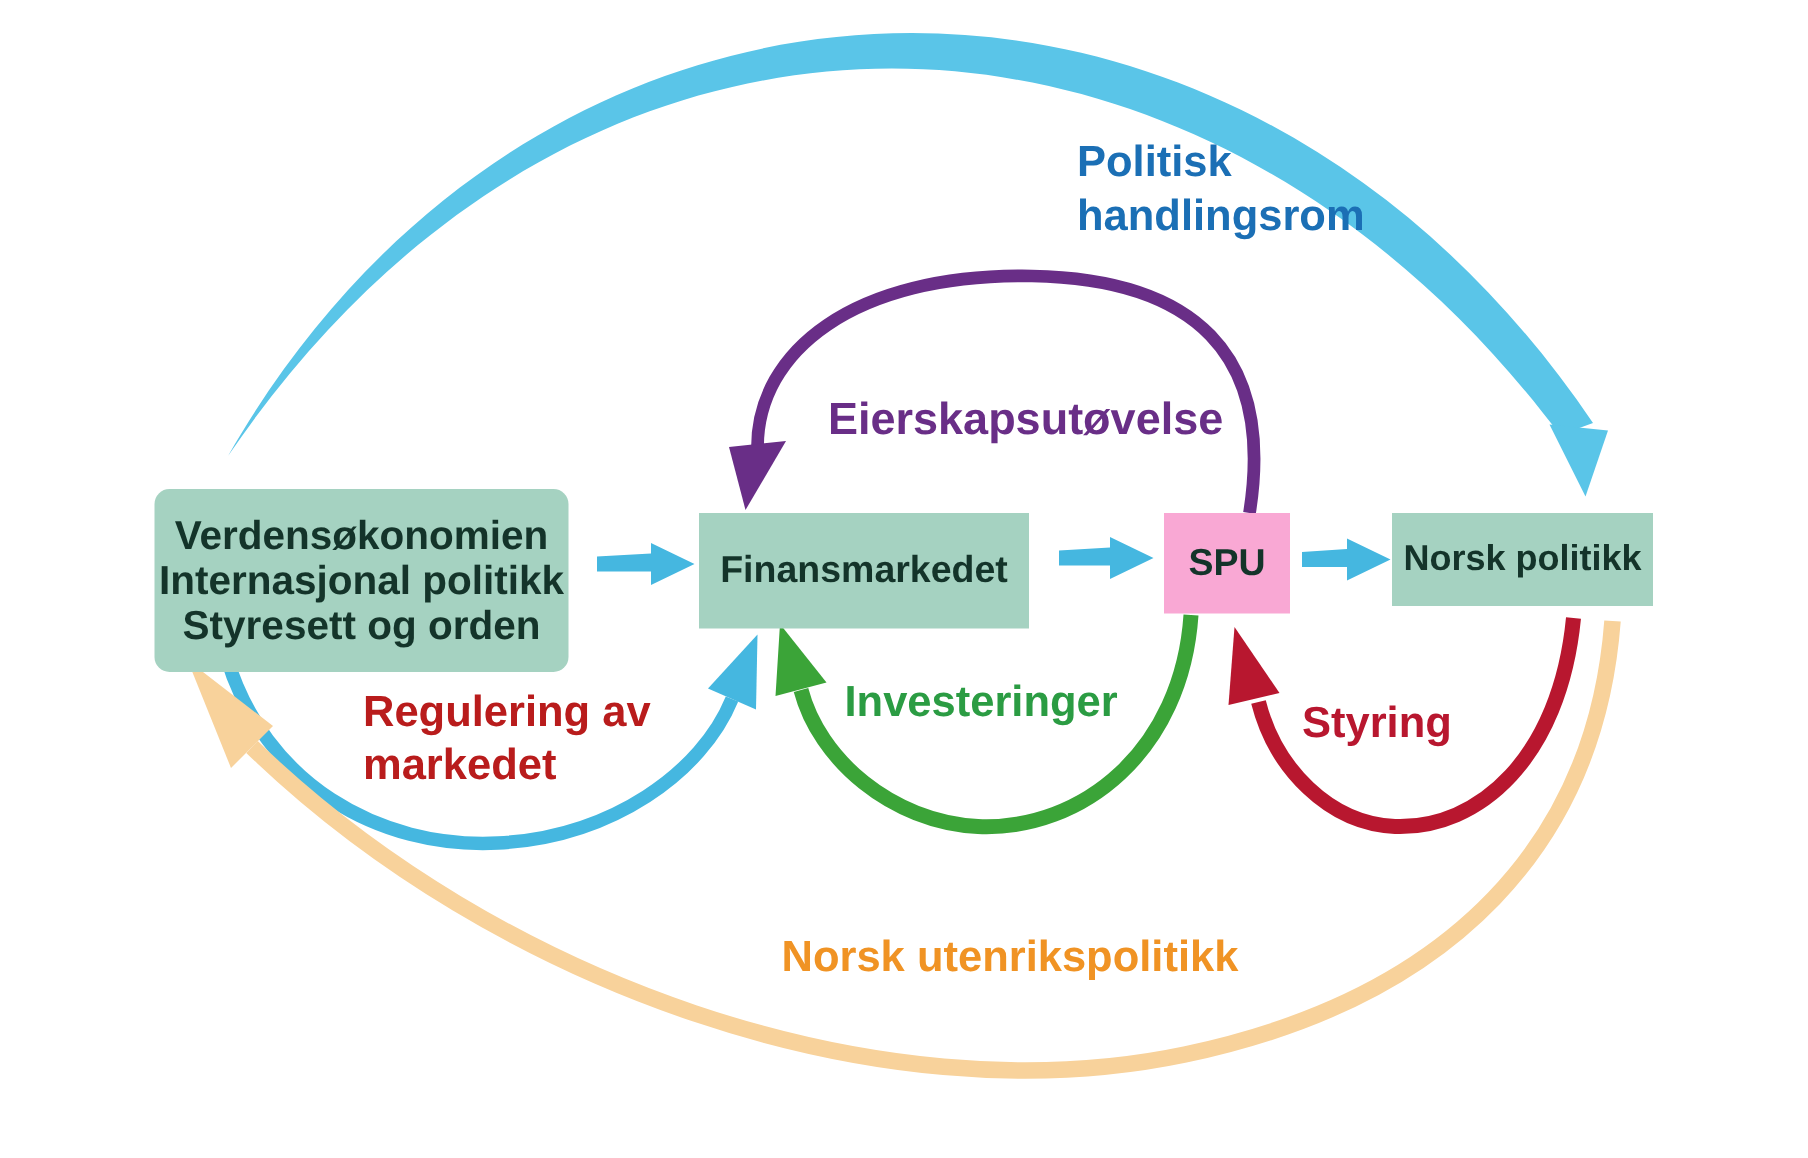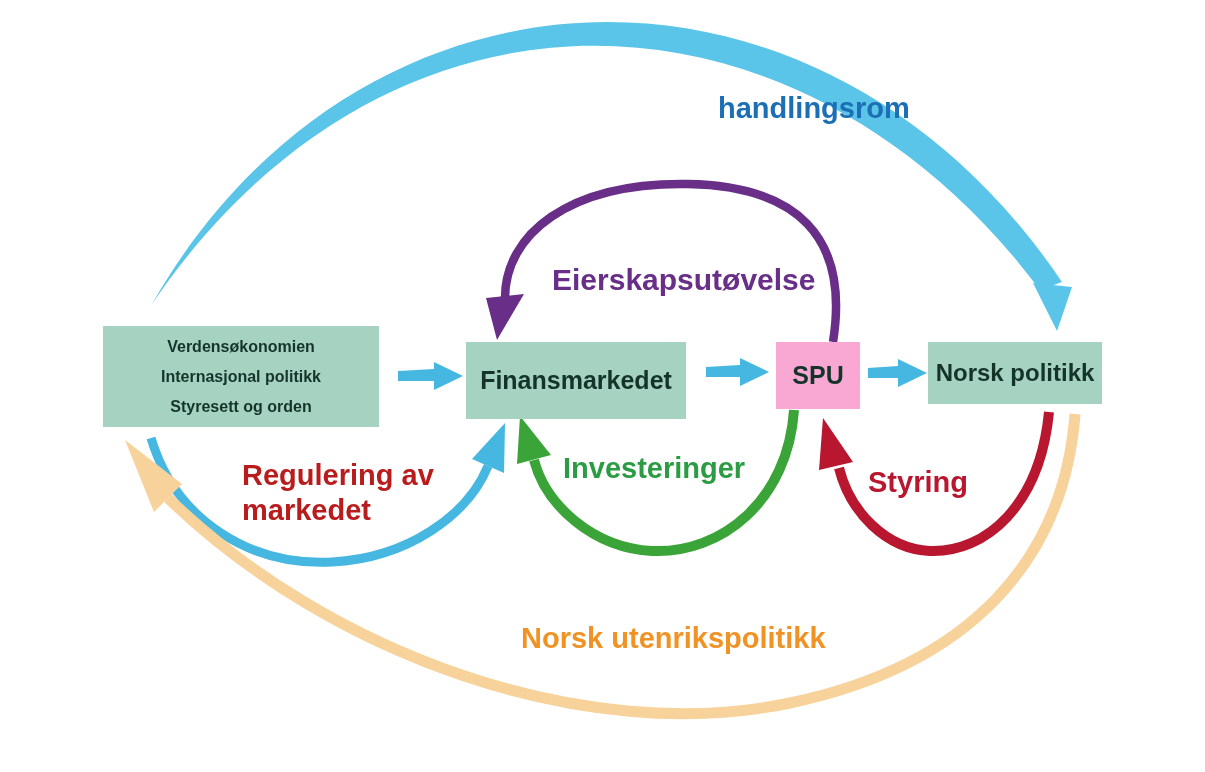--- a/index.html
+++ b/index.html
@@ -8,21 +8,21 @@
     font-family:"Liberation Sans","DejaVu Sans",sans-serif;
   }
   #arcs{position:absolute;left:0;top:0;width:1205px;height:772px;z-index:1;}
   .node{
     position:absolute;z-index:2;display:flex;flex-direction:column;
     align-items:center;justify-content:center;text-align:center;
     color:#14342a;font-weight:700;
   }
   .node-mint{background:#a5d2c1;}
   .node-green{background:#f9a8d4;}
-  #node-world{left:103px;top:326px;width:276px;height:101px;font-size:16px;line-height:30px;}
+  #node-world{left:103px;top:326px;width:276px;height:122px;font-size:27px;line-height:30px;border-radius:10px;}
   #node-finans{left:466px;top:342px;width:220px;height:77px;font-size:25px;}
   #node-spu{left:776px;top:342px;width:84px;height:67px;font-size:25px;}
   #node-norsk{left:928px;top:342px;width:174px;height:62px;font-size:24px;}
   .flow-label{position:absolute;z-index:3;font-weight:700;white-space:nowrap;}
   #label-politisk{left:718px;top:90px;font-size:29px;line-height:36px;color:#1b6fb5;}
   #label-eierskap{left:552px;top:263px;font-size:30px;color:#692e87;}
   #label-regulering{left:242px;top:458px;font-size:29px;line-height:35px;color:#b91c1c;}
   #label-invest{left:563px;top:452px;font-size:29px;color:#2b9c43;}
   #label-styring{left:868px;top:456px;font-size:29px;color:#b8172f;margin-top:10px;}
   #label-utenriks{left:521px;top:622px;font-size:29px;color:#f09324;}
@@ -69,20 +69,21 @@
 
   <div id="node-spu" class="node node-green">
     <div>SPU</div>
   </div>
 
   <div id="node-norsk" class="node node-mint">
     <div>Norsk politikk</div>
   </div>
 
   <div id="label-politisk" class="flow-label">
+    <div>Politisk</div>
     <div>handlingsrom</div>
   </div>
 
   <div id="label-eierskap" class="flow-label">Eierskapsutøvelse</div>
 
   <div id="label-regulering" class="flow-label">
     <div>Regulering av</div>
     <div>markedet</div>
   </div>
 

